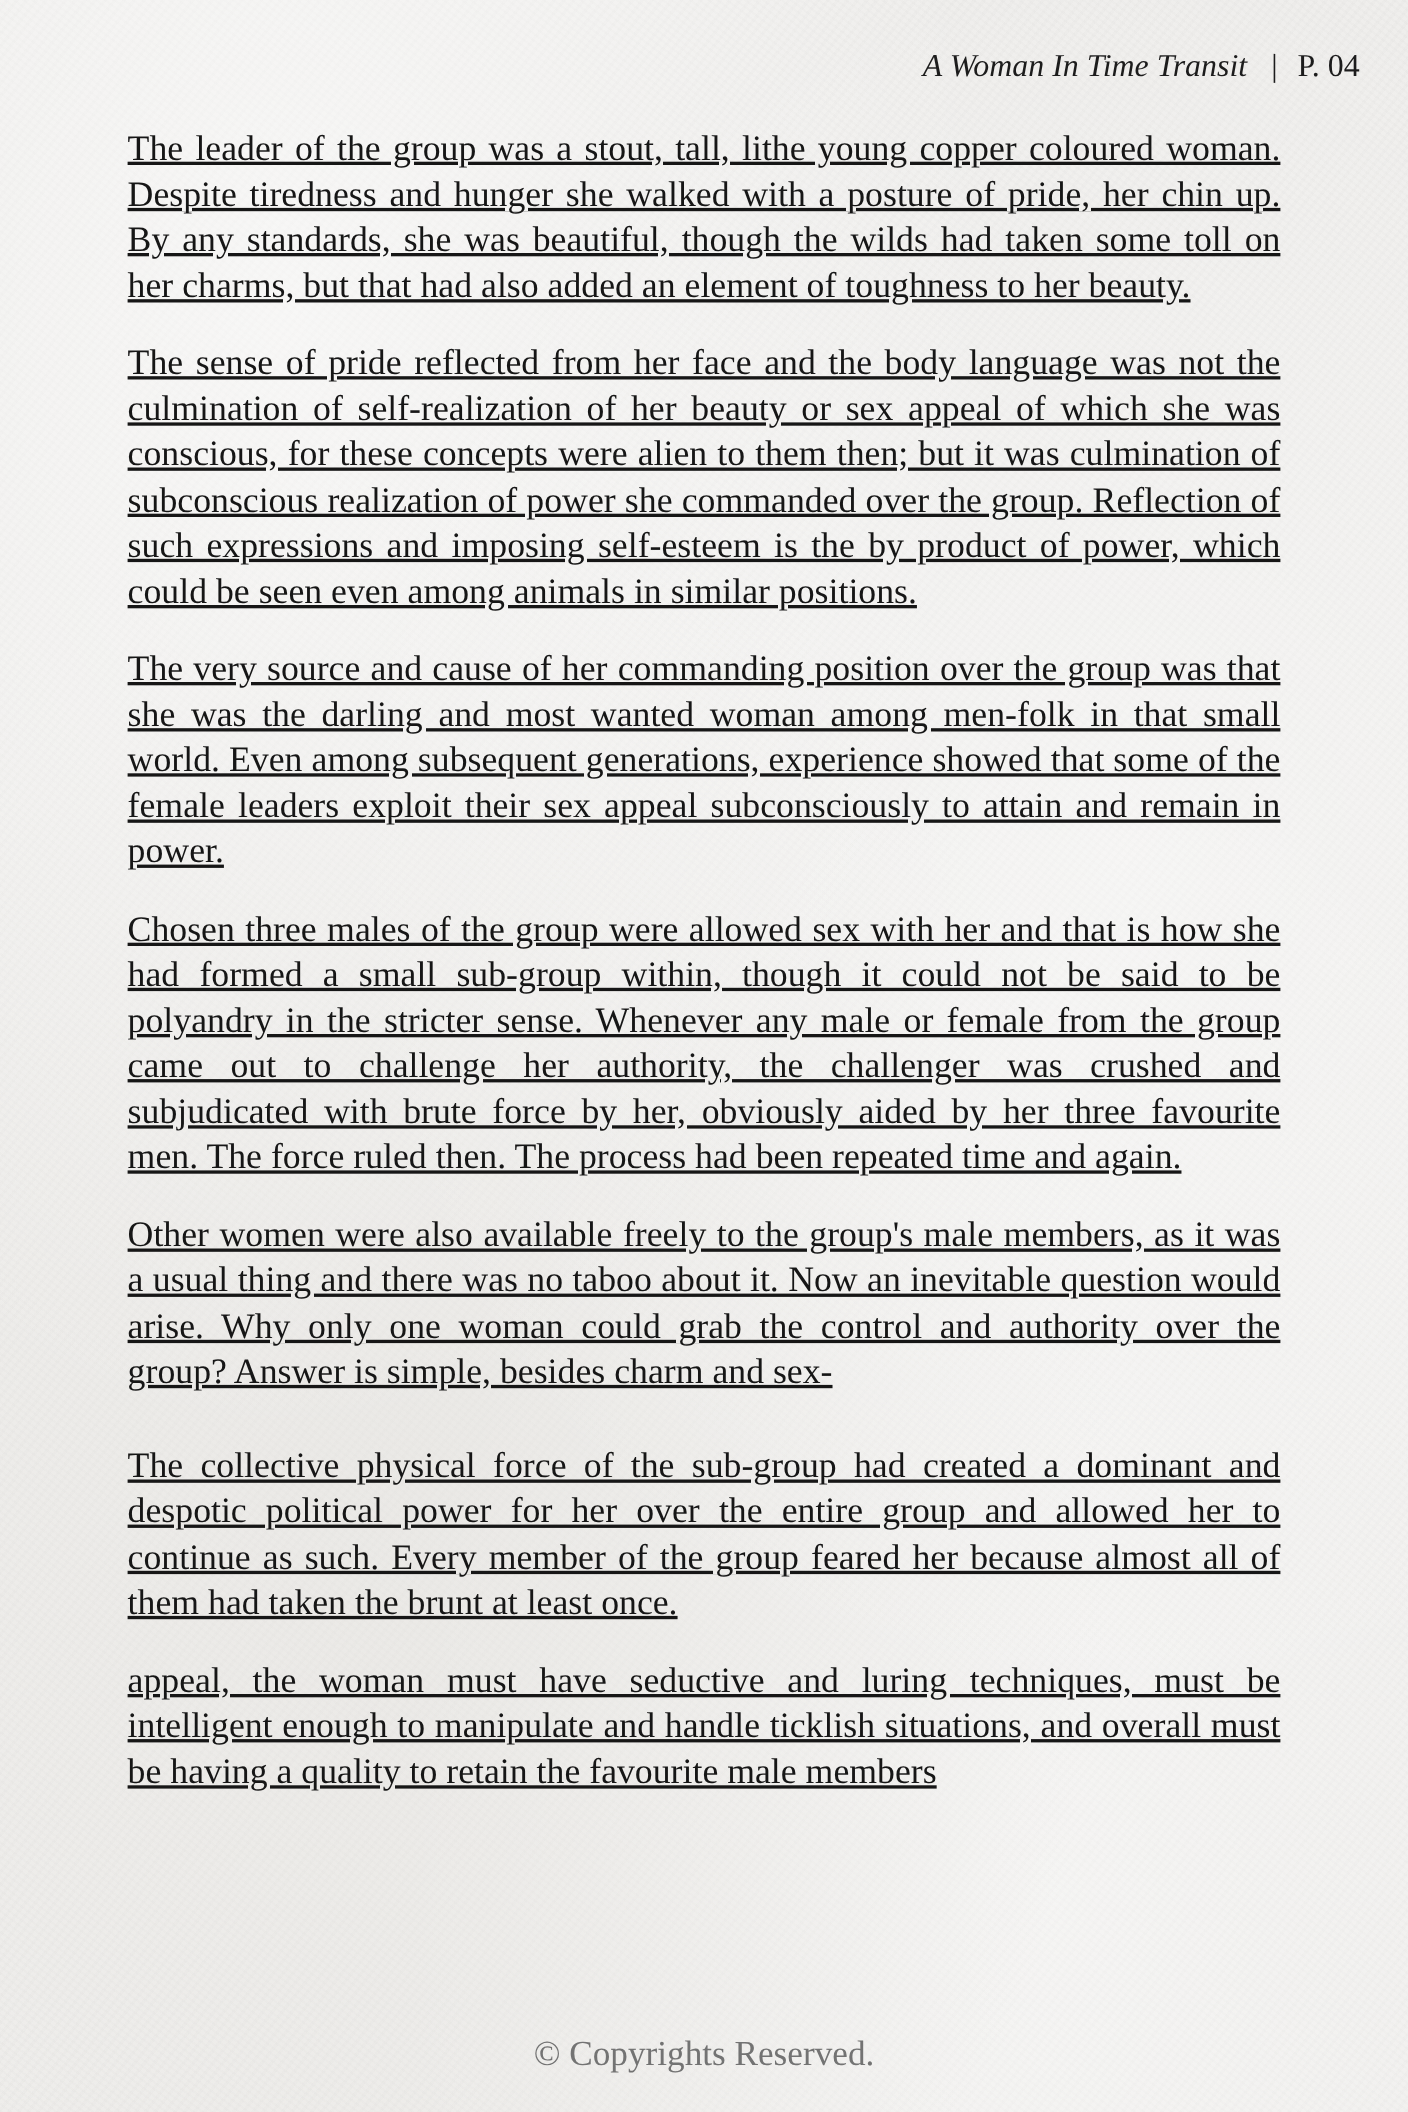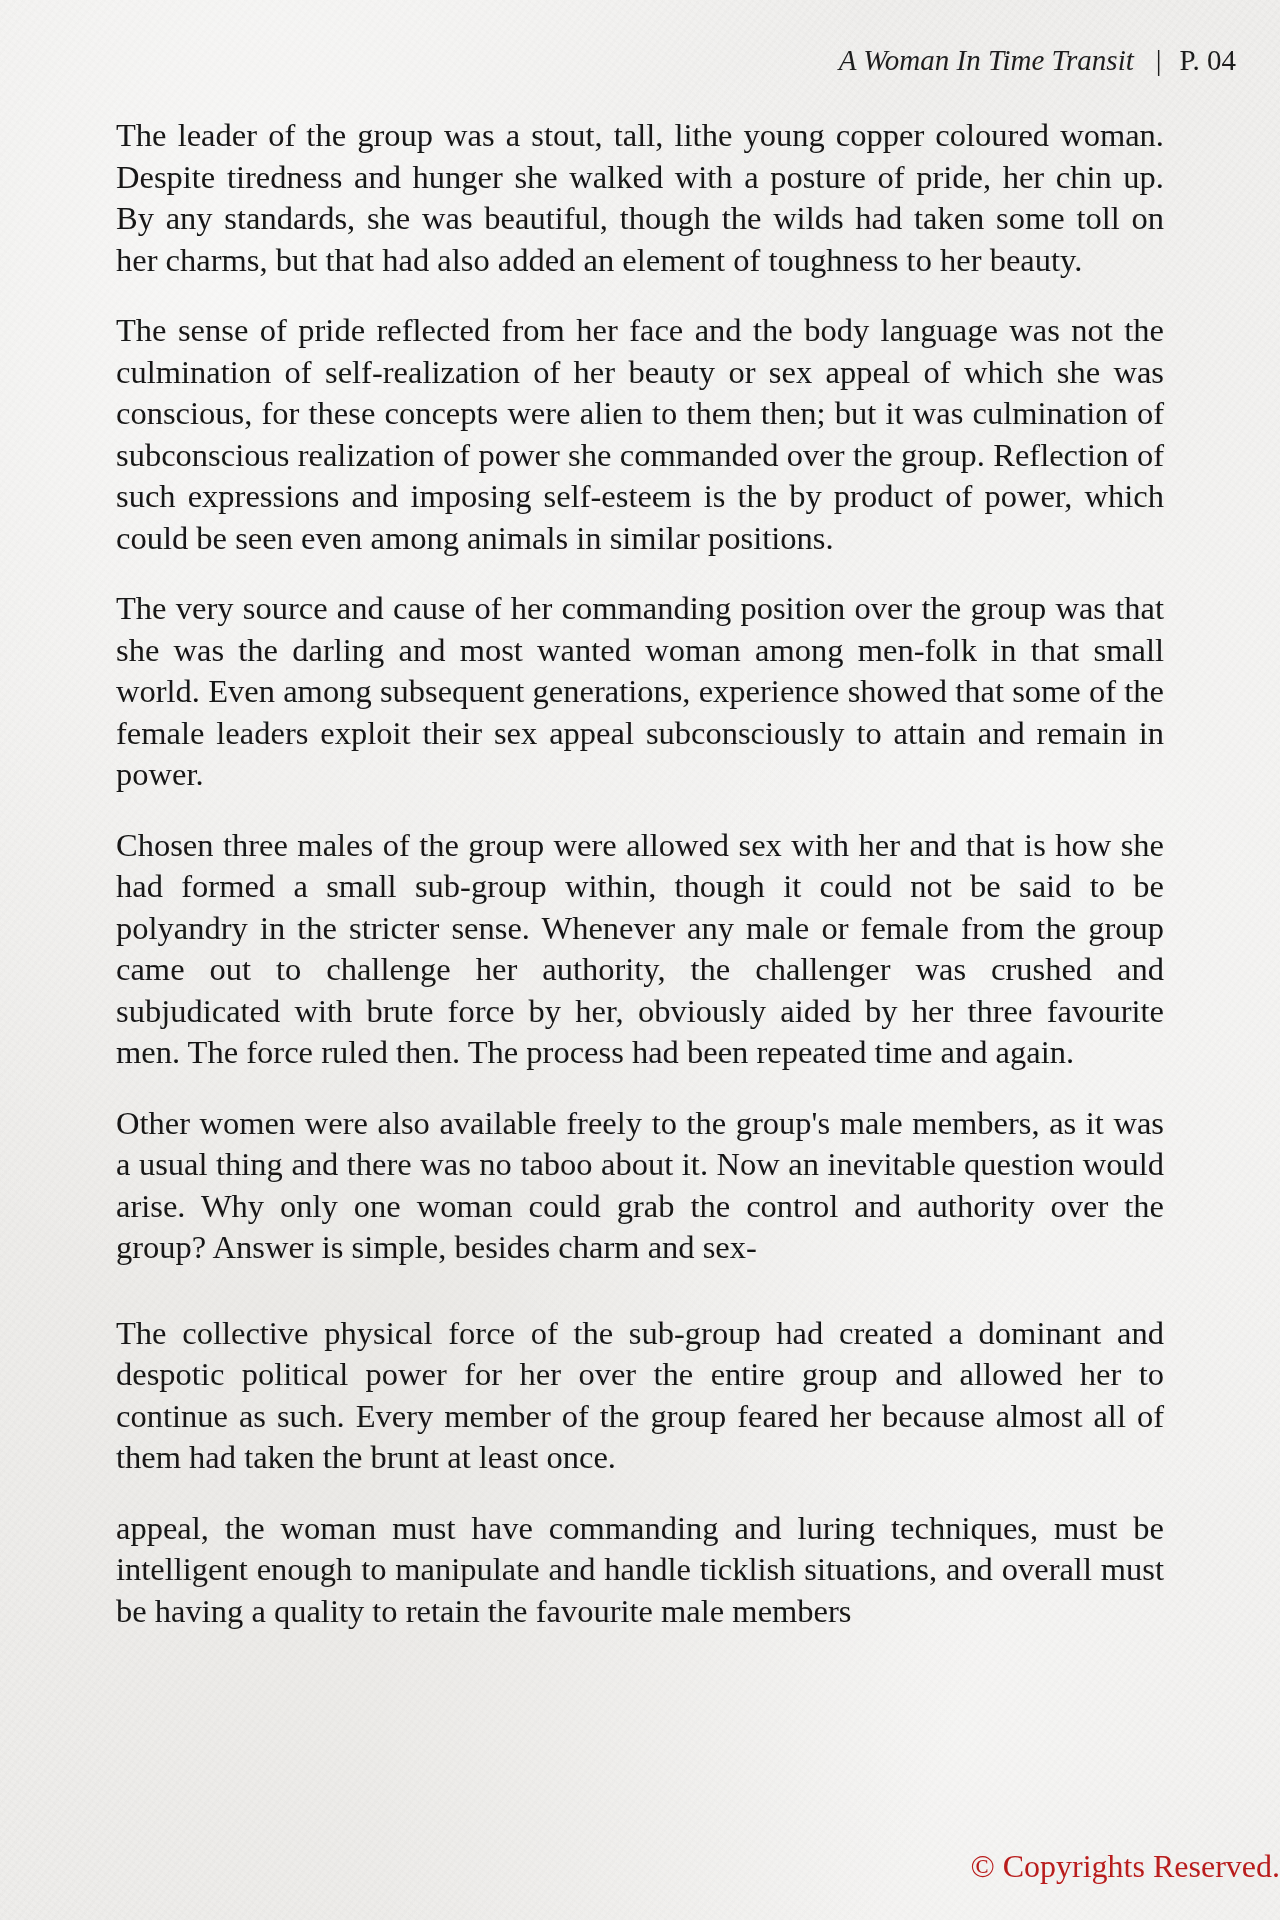--- a/index.html
+++ b/index.html
@@ -55,49 +55,50 @@
       top: 115px;
       width: 1048px;
     }
     .para {
       margin: 0 0 29px 0;
       font-size: 32.5px;
       line-height: 41.5px;
       text-align: justify;
       hyphens: manual;
       color: #161616;
+      text-decoration: underline;
     }
     .para.last-before-break {
       margin-bottom: 44px;
     }
     .footer {
       position: absolute;
       top: 1846px;
       left: 0;
       width: 1280px;
-      text-align: right;
+      text-align: center;
       font-size: 32px;
       line-height: 40px;
-      color: #b91c1c;
+      color: #737373;
     }
   </style>
 </head>
 <body>
 
 <div class="page">
 
   <div class="running-header">
     <span class="book-title">A Woman In Time Transit</span><span class="sep">|</span><span class="page-num">P. 04</span>
   </div>
 
   <div class="content">
     <p class="para">The leader of the group was a stout, tall, lithe young copper coloured woman. Despite tiredness and hunger she walked with a posture of pride, her chin up. By any standards, she was beautiful, though the wilds had taken some toll on her charms, but that had also added an el­ement of toughness to her beauty.</p>
     <p class="para">The sense of pride reflected from her face and the body language was not the culmination of self-realization of her beauty or sex appeal of which she was conscious, for these concepts were alien to them then; but it was culmination of subconscious realization of power she com­manded over the group. Reflection of such expressions and imposing self-esteem is the by product of power, which could be seen even among animals in similar positions.</p>
     <p class="para">The very source and cause of her commanding position over the group was that she was the darling and most wanted woman among men-folk in that small world. Even among subsequent generations, experience showed that some of the female leaders exploit their sex appeal sub­consciously to attain and remain in power.</p>
     <p class="para">Chosen three males of the group were allowed sex with her and that is how she had formed a small sub-group within, though it could not be said to be polyandry in the stricter sense. Whenever any male or female from the group came out to challenge her authority, the challenger was crushed and subjudicated with brute force by her, obviously aided by her three favourite men. The force ruled then. The process had been repeated time and again.</p>
     <p class="para last-before-break">Other women were also available freely to the group's male members, as it was a usual thing and there was no taboo about it. Now an inevita­ble question would arise. Why only one woman could grab the control and authority over the group? Answer is simple, besides charm and sex-</p>
     <p class="para">The collective physical force of the sub-group had created a dominant and despotic political power for her over the entire group and allowed her to continue as such. Every member of the group feared her because almost all of them had taken the brunt at least once.</p>
-    <p class="para">appeal, the woman must have commanding and luring techniques, must be intelligent enough to manipulate and handle ticklish situations, and overall must be having a quality to retain the favourite male members</p>
+    <p class="para">appeal, the woman must have seductive and luring techniques, must be intelligent enough to manipulate and handle ticklish situations, and overall must be having a quality to retain the favourite male members</p>
   </div>
 
   <div class="footer">© Copyrights Reserved.</div>
 
 </div>
 
 </body></html>

